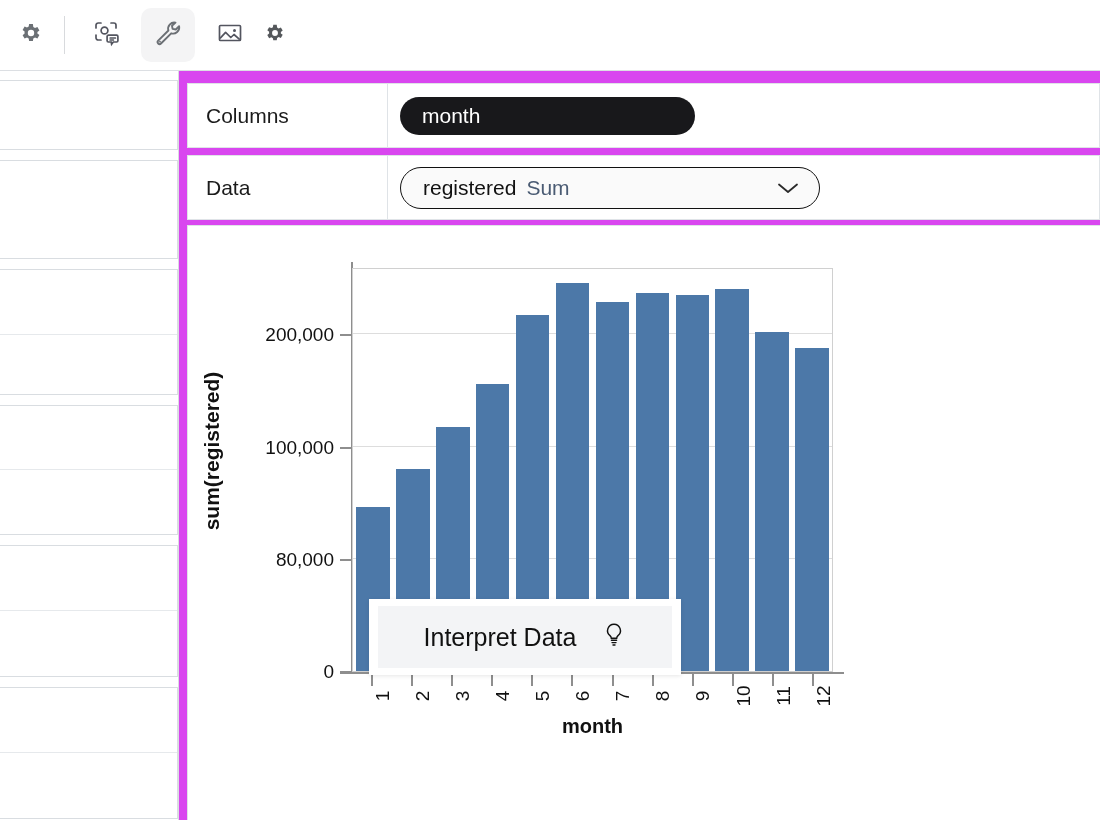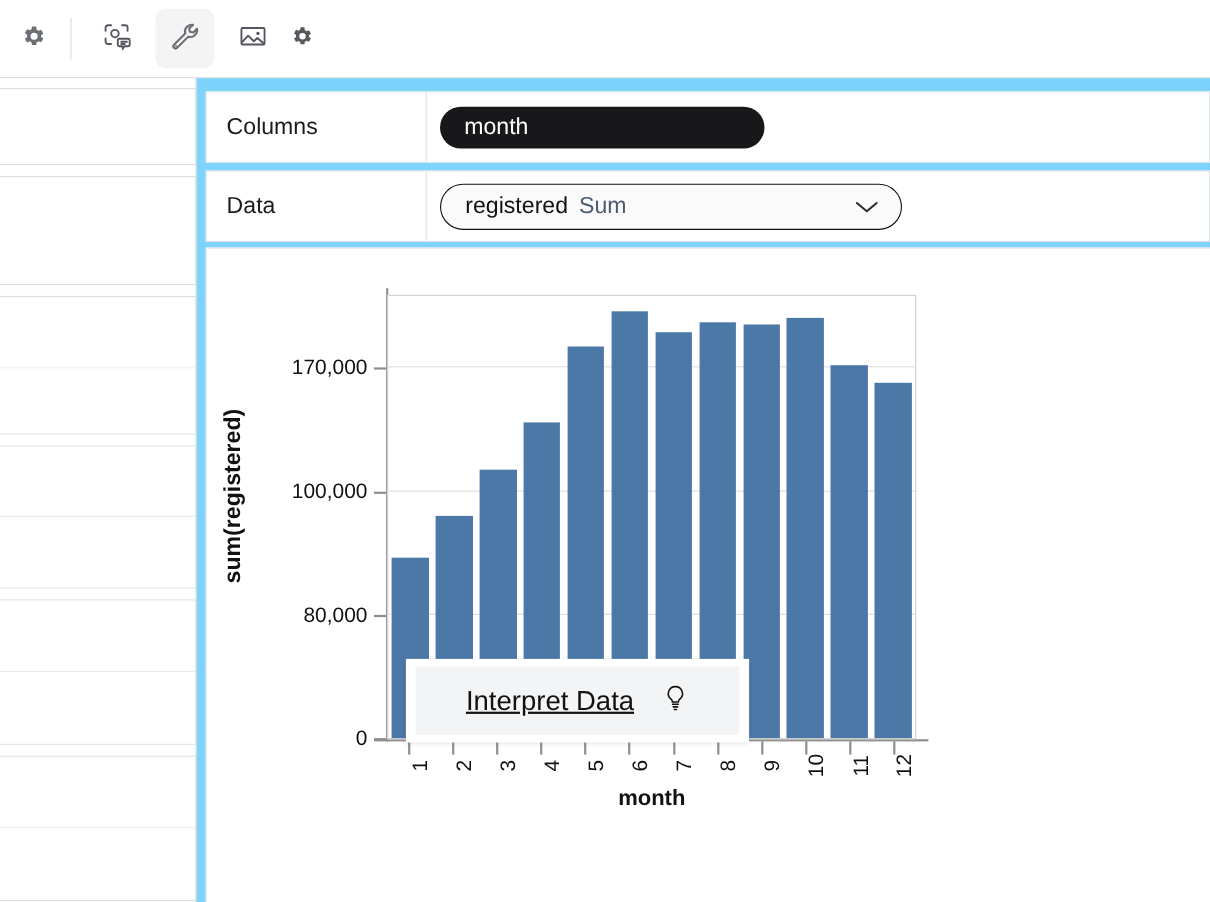--- a/index.html
+++ b/index.html
@@ -3,21 +3,21 @@
 <meta charset="utf-8">
 <style>
   * { box-sizing: border-box; }
   html, body {
     margin: 0; padding: 0;
     width: 1100px; height: 820px;
     background: #ffffff;
     font-family: "Liberation Sans", sans-serif;
     overflow: hidden;
   }
-  #app { position: relative; width: 1100px; height: 820px; background:#7dd3fc; }
+  #app { position: relative; width: 1100px; height: 820px; background:#d946ef; }
 
   
   .toolbar {
     position: absolute; left:0; top:0; width:1100px; height:71px;
     background:#ffffff;
     border-bottom:1px solid #dcdfe3;
     display:flex; align-items:center;
   }
   .tb-btn {
     width:54px; height:54px; border-radius:10px;
@@ -156,21 +156,21 @@
     box-shadow:0 1px 4px rgba(0,0,0,0.10);
     display:flex; align-items:center; justify-content:center;
     z-index:5;
   }
   .interpret-inner {
     width:294px; height:62px;
     background:#f3f4f6;
     display:flex; align-items:center; justify-content:center;
     gap:26px; cursor:pointer;
   }
-  .interpret-text { font-size:25px; color:#111;text-decoration:underline; }
+  .interpret-text { font-size:25px; color:#111; }
 </style>
 </head>
 <body>
 
 <div id="app">
 
   <div class="toolbar">
     <div class="tb-btn" style="margin-left:4px;">
       <span class="tb-icon">
         <svg width="24" height="24" viewBox="0 0 24 24" fill="#6b7075">
@@ -282,21 +282,21 @@
 
       <div class="ytitle">sum(registered)</div>
 
       <div class="ylabels" id="ylabels">
           <div class="ylabel" style="top: 446px;">0</div>
           <div class="ytick-mark" style="top: 446px;"></div>
           <div class="ylabel" style="top: 333.778px;">80,000</div>
           <div class="ytick-mark" style="top: 333.778px;"></div>
           <div class="ylabel" style="top: 221.556px;">100,000</div>
           <div class="ytick-mark" style="top: 221.556px;"></div>
-          <div class="ylabel" style="top: 109.333px;">170,000</div>
+          <div class="ylabel" style="top: 109.333px;">200,000</div>
           <div class="ytick-mark" style="top: 109.333px;"></div>
         </div>
 
       <div class="y-axis-line"></div>
       <div class="x-axis-line"></div>
 
       <div class="plot">
         <div id="gridlines">
             <div class="gridline" style="bottom: 112.222px;"></div>
             <div class="gridline" style="bottom: 224.444px;"></div>

